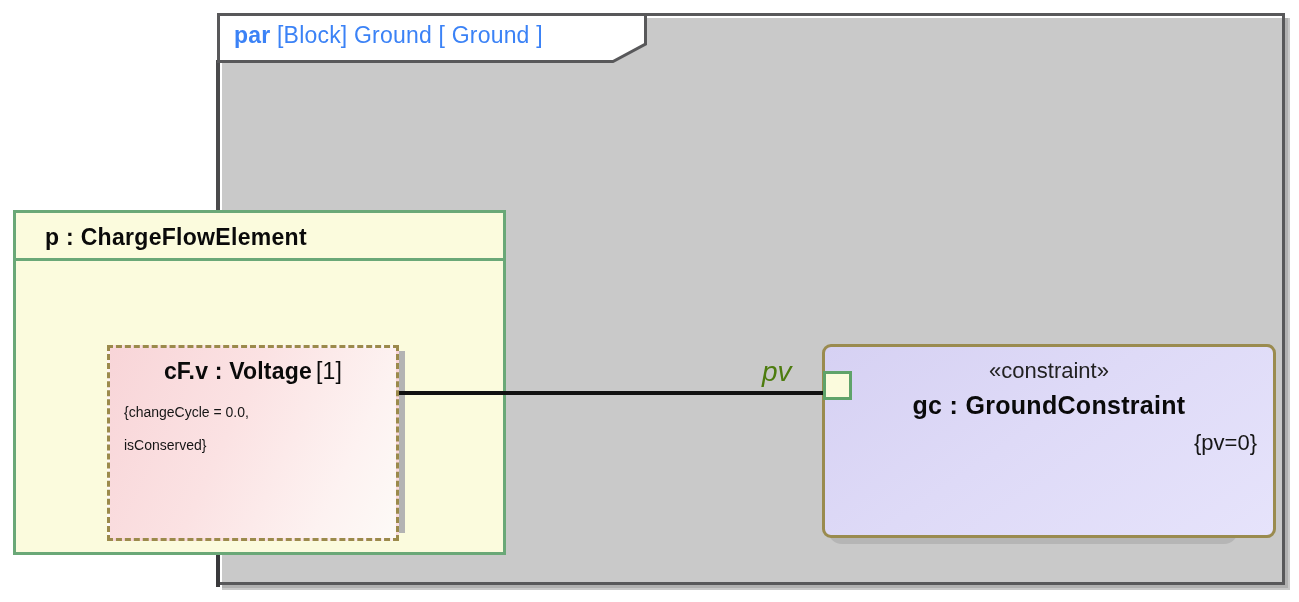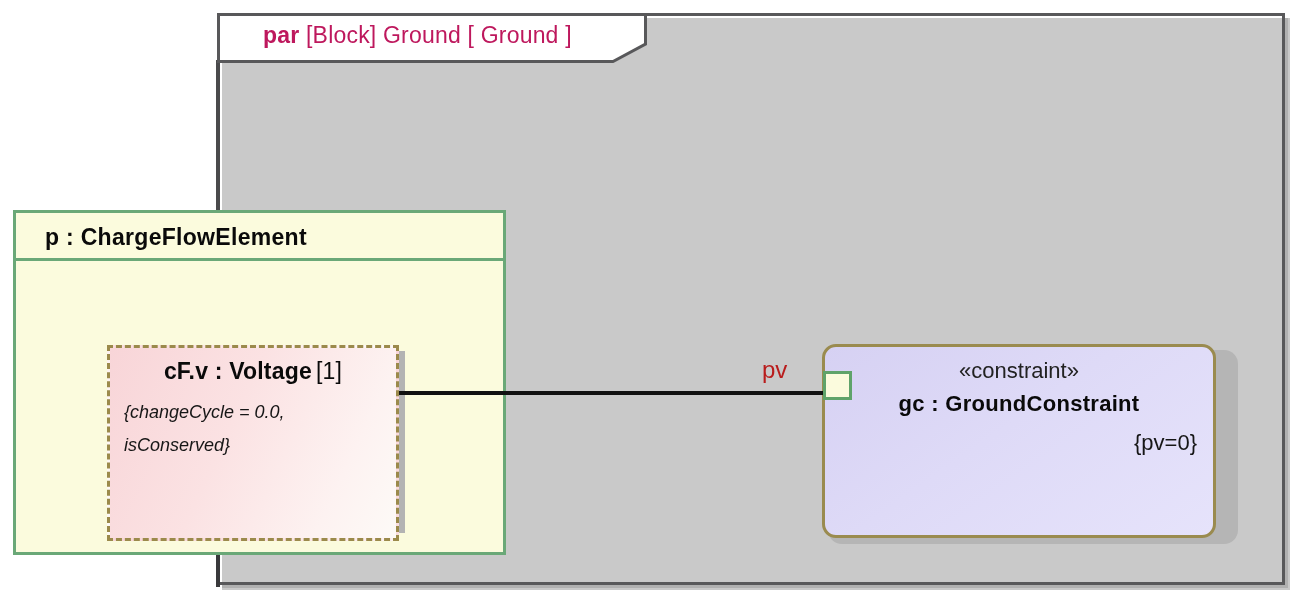--- a/index.html
+++ b/index.html
@@ -28,23 +28,22 @@
     z-index:6;
     -webkit-clip-path:polygon(0 0,100% 0,100% 62%,92% 100%,0 100%);
     clip-path:polygon(0 0,100% 0,100% 62%,92% 100%,0 100%);
   }
   .tab-border{
     position:absolute;left:217px;top:13px;width:430px;height:50px;z-index:7;
     pointer-events:none;
   }
   .tab-label{
     position:absolute;left:234px;top:22px;
-    font-size:23px;color:#be185d;white-space:nowrap;z-index:8;
+    font-size:23px;color:#3b82f6;white-space:nowrap;z-index:8;
     letter-spacing:0.2px;
-    margin-left:29px;
   }
   .tab-label .kw{font-weight:bold;}
 
   
   .vline-top{
     position:absolute;left:216px;top:60px;width:4px;height:152px;
     background:#4a4a4c;z-index:5;
   }
   .vline-bottom{
     position:absolute;left:216px;top:551px;width:4px;height:36px;
@@ -83,59 +82,59 @@
     z-index:12;
   }
   .vp-title{
     position:absolute;left:0;right:0;top:10px;text-align:center;
     font-size:23px;color:#0a0a0a;white-space:nowrap;letter-spacing:0.2px;
   }
   .vp-title .nm{font-weight:bold;}
   .vp-title .mult{font-weight:normal;padding-left:4px;}
   .vp-body{
     position:absolute;left:14px;top:48px;right:11px;
-    font-size:18px;color:#161616;line-height:33px;font-style:italic;
+    font-size:14px;color:#161616;line-height:33px;
   }
   .vp-body div{white-space:nowrap;}
 
   
   .cn-shadow{
     position:absolute;left:828px;top:350px;width:410px;height:194px;
     background:#b5b5b5;border-radius:14px;z-index:11;
   }
   .cn{
-    position:absolute;left:822px;top:344px;width:394px;height:194px;
+    position:absolute;left:822px;top:344px;width:454px;height:194px;
     background:linear-gradient(145deg,#d6d1f3 0%,#dedaf7 45%,#e6e3fb 100%);
-    border:3px solid #9a8b4f;border-radius:14px;box-sizing:border-box;
+    border:3px solid #9a8b4f;border-radius:9px;box-sizing:border-box;
     z-index:12;
     padding-left:8px;
   }
   .cn-stereo{
     position:absolute;left:0;right:0;top:11px;text-align:center;
     font-size:22px;color:#222222;white-space:nowrap;
   }
   .cn-name{
     position:absolute;left:0;right:0;top:44px;text-align:center;
-    font-size:22px;font-weight:bold;color:#0a0a0a;white-space:nowrap;
+    font-size:25px;font-weight:bold;color:#0a0a0a;white-space:nowrap;
     letter-spacing:0.3px;
   }
   .cn-constraint{
     position:absolute;right:16px;top:83px;text-align:right;
     font-size:22px;color:#161616;white-space:nowrap;
   }
 
   
   .port{
     position:absolute;left:823px;top:371px;width:29px;height:29px;
     background:#fbfbdd;border:3px solid #5fa36a;box-sizing:border-box;
     z-index:14;
   }
   .port-label{
     position:absolute;left:762px;top:356px;
-    font-size:24px;color:#b91c1c;z-index:14;white-space:nowrap;
+    font-size:28px;color:#4d7c0f;z-index:14;white-space:nowrap;font-style:italic;
   }
 
   
   .hline{
     position:absolute;left:399px;top:391px;width:425px;height:4px;
     background:#111111;z-index:13;
   }
 </style>
 </head>
 <body>

